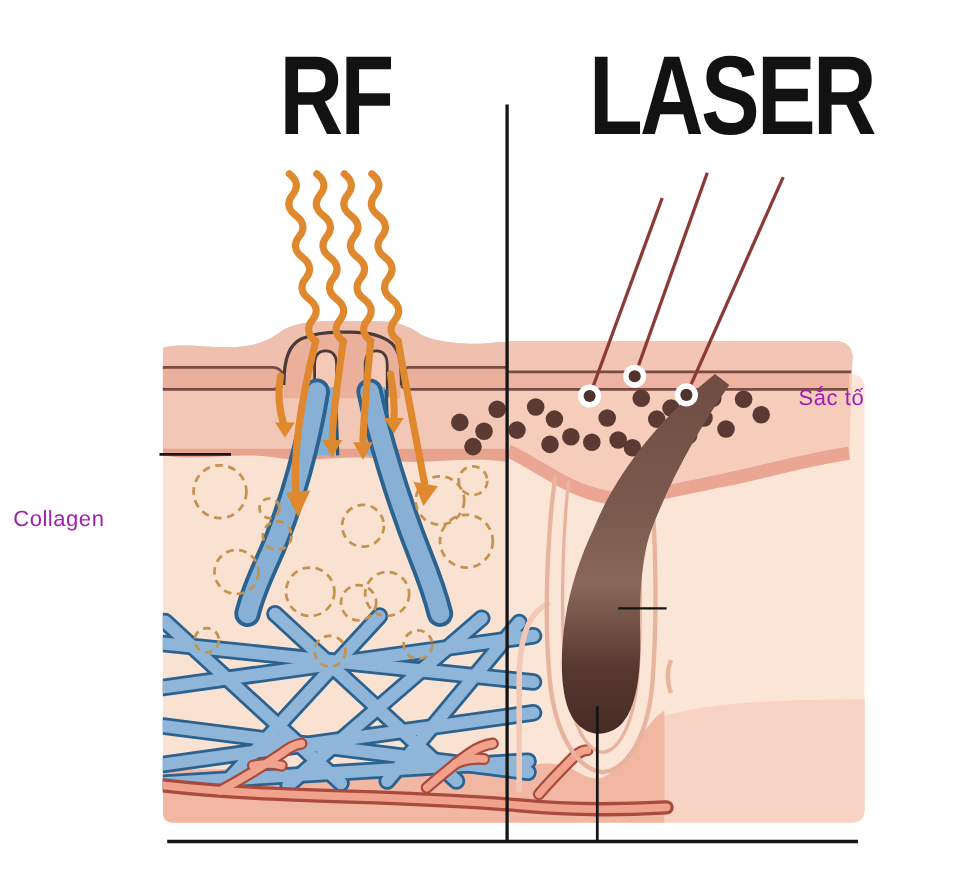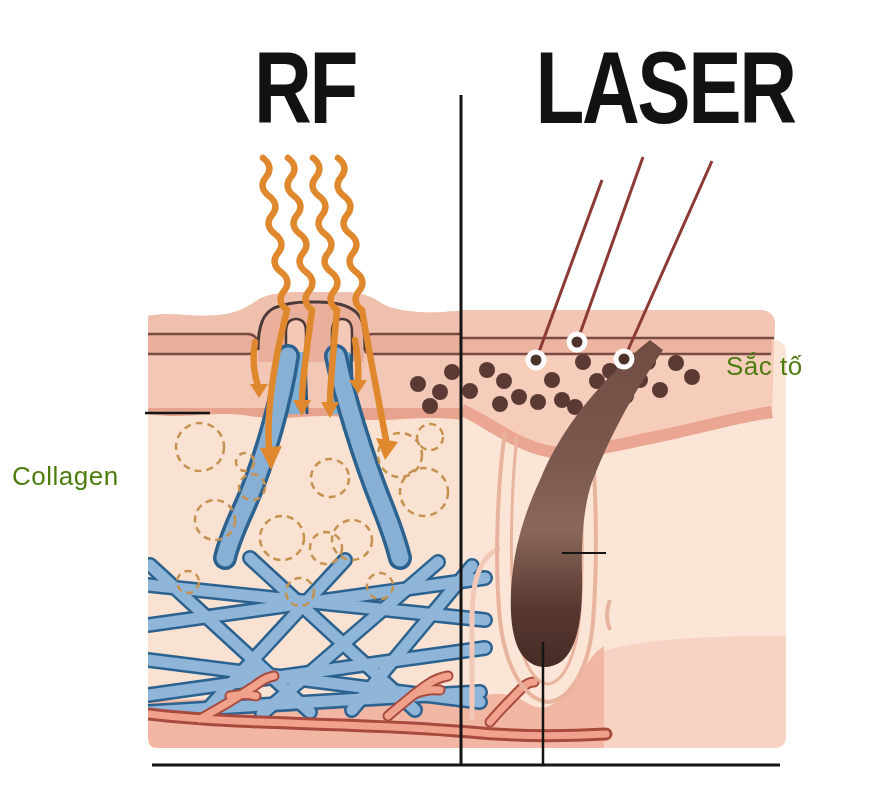--- a/index.html
+++ b/index.html
@@ -4,21 +4,21 @@
 <style>
   html,body{margin:0;padding:0;background:#ffffff;}
   #stage{position:relative;width:822px;height:794px;background:#fff;overflow:hidden;
          font-family:"Liberation Sans",sans-serif;}
   #art{position:absolute;left:0;top:0;}
   .title{position:absolute;top:36px;font-weight:900;color:#121212;font-size:100px;
          letter-spacing:-3px;text-align:center;transform:scale(0.80,1.02);
          transform-origin:center top;line-height:1;white-space:nowrap;}
   #title-rf{left:230px;width:150px;}
   #title-laser{left:500px;width:330px;}
-  .side-label{position:absolute;font-size:26px;color:#4d7c0f;letter-spacing:0.5px;white-space:nowrap;}
+  .side-label{position:absolute;font-size:20px;color:#a21caf;letter-spacing:0.5px;white-space:nowrap;}
   #label-collagen{left:12px;top:461px;}
   #label-pigment{left:726px;top:351px;}
 </style>
 </head>
 <body>
 
 <div id="stage">
 
 <svg id="art" width="869" height="794" viewBox="0 0 869 794">
   <defs>

